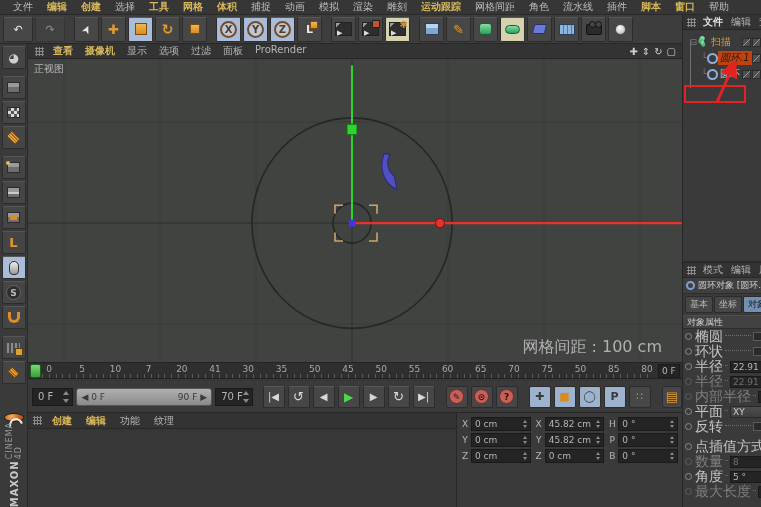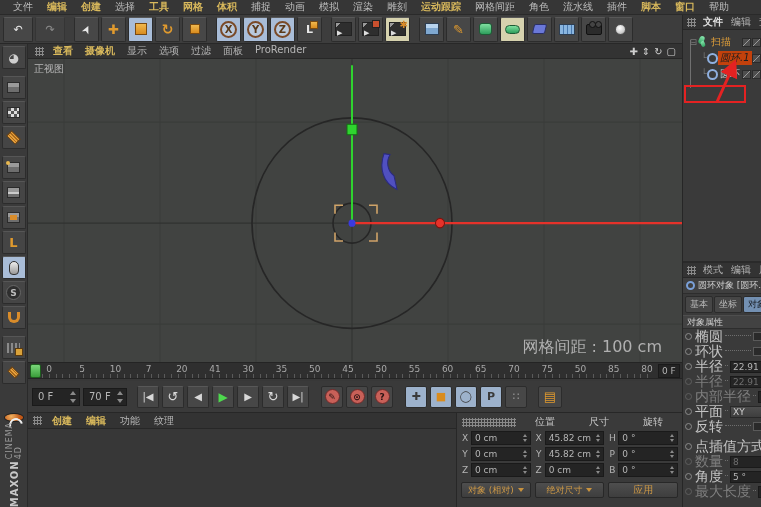--- a/index.html
+++ b/index.html
@@ -412,20 +412,24 @@
   </div>
 
   <div id="transport">
     <div class="frame-box">
         <span>0 F</span>
         <span class="stepper">
           <i class="up"></i>
           <i class="dn"></i>
         </span>
       </div>
+    <div class="range-slider">
+      <span>◀ 0 F</span>
+        <span>90 F ▶</span>
+    </div>
     <div class="frame-box" style="width:44px;">
         <span>70 F</span>
         <span class="stepper">
           <i class="up"></i>
           <i class="dn"></i>
         </span>
       </div>
     <div style="width:4px;"></div>
     <div class="pbtn">
         <span>|◀</span>
@@ -494,26 +498,20 @@
 
       <span class="mitem hl">创建</span>
           <span class="mitem hl">编辑</span>
           <span class="mitem">功能</span>
           <span class="mitem">纹理</span>
         </span>
     </div>
   </div>
 
   <div id="coords">
-    <div class="co-head">
-      <span class="grip"></span>
-      <span>位置</span>
-      <span>尺寸</span>
-      <span>旋转</span>
-    </div>
     <div class="co-grid">
       <div class="co-cell">
           <span class="axis">X</span>
           <div class="co-field">
             <span>0 cm</span>
             <span class="stepper">
               <i class="up"></i>
               <i class="dn"></i>
             </span>
           </div>
@@ -591,31 +589,20 @@
       <div class="co-cell">
           <span class="axis">B</span>
           <div class="co-field">
             <span>0 °</span>
             <span class="stepper">
               <i class="up"></i>
               <i class="dn"></i>
             </span>
           </div>
         </div>
-    </div>
-    <div class="co-bottom">
-      <div class="dropdown">
-          <span>对象 (相对)</span>
-          <span class="arr"></span>
-        </div>
-      <div class="dropdown">
-          <span>绝对尺寸</span>
-          <span class="arr"></span>
-        </div>
-      <div class="applybtn">应用</div>
     </div>
   </div>
 
   <div id="rightpanel">
 
     <div id="objmgr">
       <div class="rp-menubar">
         <span class="grip"></span>
         <span style="display:flex;">
 

